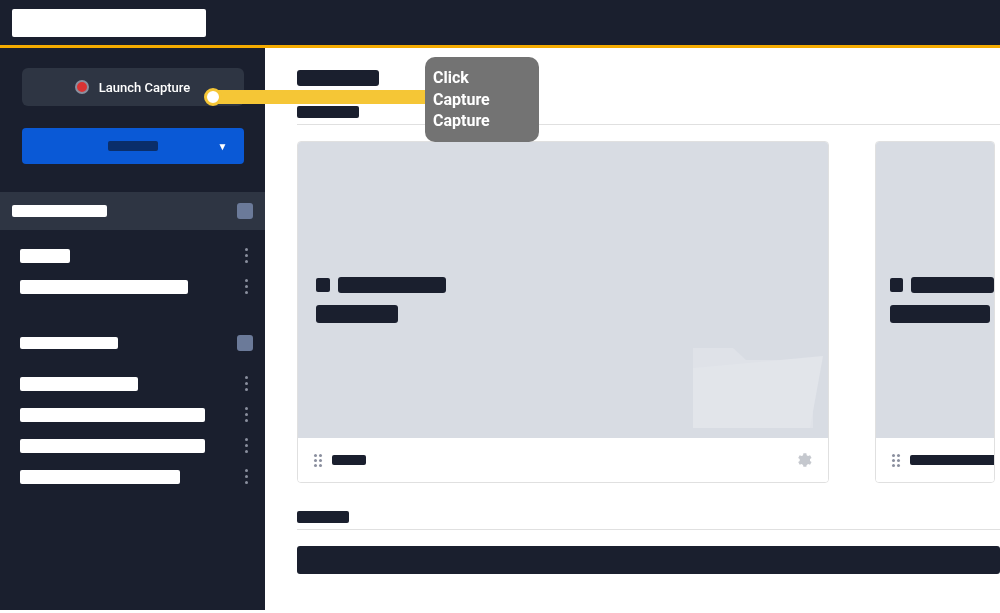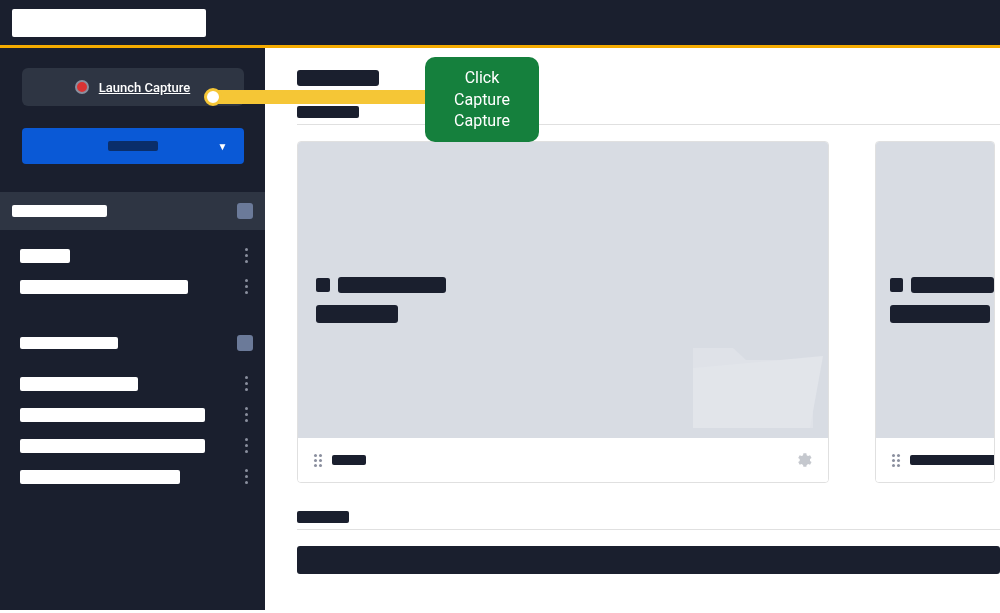--- a/index.html
+++ b/index.html
@@ -67,21 +67,20 @@
       height: 14px;
       border-radius: 50%;
       background: #d93333;
       border: 2px solid #8a8f9e;
     }
     
     .launch-capture-text {
       color: #ffffff;
       font-size: 13px;
       font-weight: 500;
-      text-decoration: underline;
     }
     
     .dropdown-btn {
       width: 222px;
       height: 36px;
       background: #0a59d6;
       border-radius: 4px;
       display: flex;
       align-items: center;
       justify-content: center;
@@ -316,25 +315,24 @@
       background: #ffffff;
       border-radius: 50%;
       border: 3px solid #f5c636;
     }
     
     .callout-box {
       position: absolute;
       top: 57px;
       left: 425px;
       width: 114px;
-      background: #15803d;
+      background: #737373;
       color: #ffffff;
-      font-weight: 400;
+      font-weight: 700;
       font-size: 16px;
-      text-align: center;
       padding: 10px 8px;
       border-radius: 10px;
       line-height: 1.35;
     }
   </style>
 </head>
 <body>
 
 <div class="top-header">
   <div class="logo-placeholder"></div>

